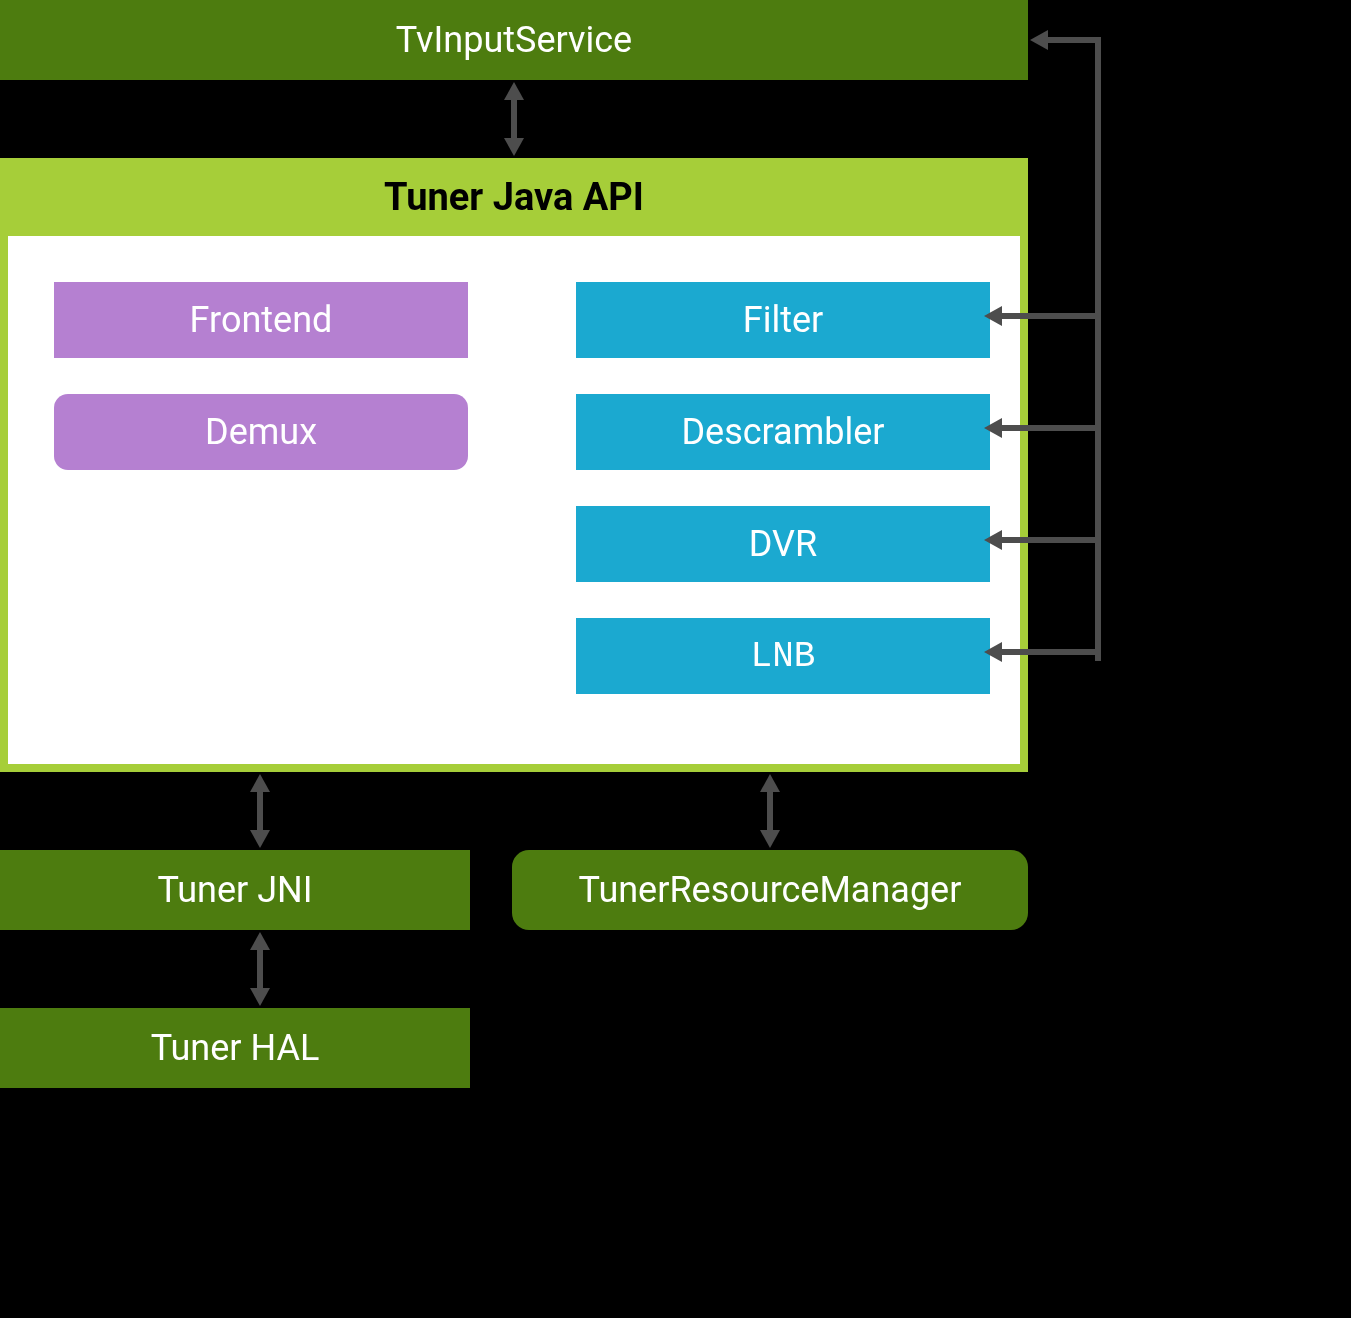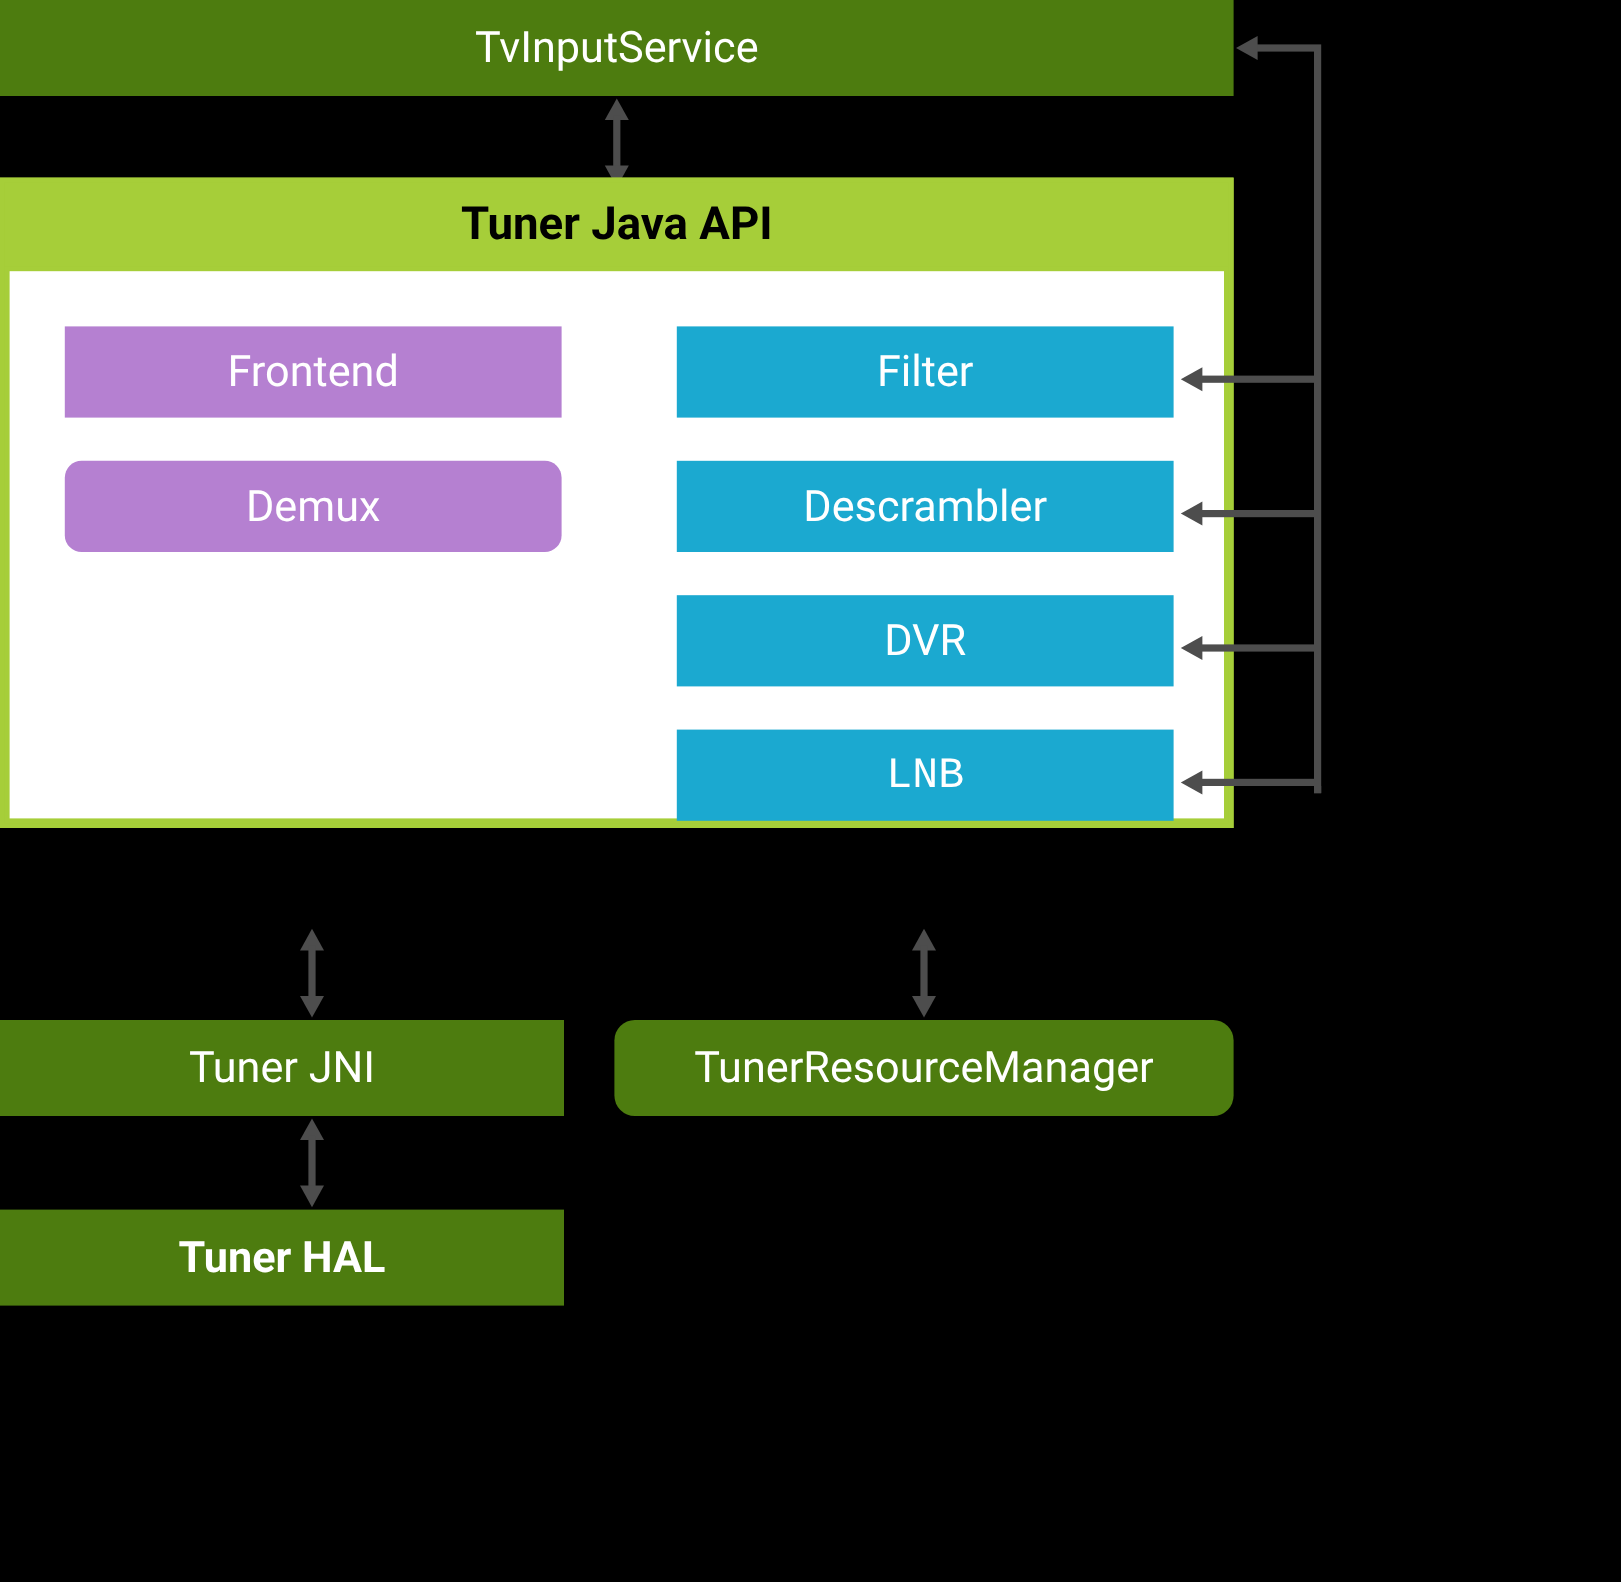--- a/index.html
+++ b/index.html
@@ -39,20 +39,21 @@
       justify-content: center;
     }
     .white-body {
       background: #fff;
     }
     .purple {
       background: #B580D1;
     }
     .blue {
       background: #1BA9D0;
+      margin-left: 12px;
     }
     .arrow-line {
       position: absolute;
       background: #4D4D4D;
     }
     .arrow-head {
       position: absolute;
       width: 0;
       height: 0;
     }
@@ -76,21 +77,21 @@
 <body>
 
 <div class="box orange" style="left:0; top:0; width:1028px; height:80px;">
   <span>TvInputService</span>
 </div>
 
 <div class="arrow-head arrow-up" style="left:504px; top:82px;"></div>
 <div class="arrow-line" style="left:511px; top:96px; width:6px; height:46px;"></div>
 <div class="arrow-head arrow-down" style="left:504px; top:138px;"></div>
 
-<div class="green-container" style="position:absolute; left:0; top:148px; width:1028px; height:542px;">
+<div class="green-container" style="position:absolute; left:0; top:158px; width:1028px; height:614px;">
   <div class="green-header" style="width:100%; height:70px;">
     <span>Tuner Java API</span>
   </div>
   <div class="white-body" style="position:absolute; left:4px; top:74px; right:4px; bottom:4px;">
 
     <div class="box purple" style="left:46px; top:46px; width:414px; height:76px;">
       <span>Frontend</span>
     </div>
     <div class="box purple" style="left:46px; top:158px; width:414px; height:76px;border-radius:14px;">
       <span>Demux</span>
@@ -143,15 +144,15 @@
 </div>
 
 <div class="box orange" style="left:512px; top:850px; width:516px; height:80px;border-radius:17px;">
   <span>TunerResourceManager</span>
 </div>
 
 <div class="arrow-head arrow-up" style="left:250px; top:932px;"></div>
 <div class="arrow-line" style="left:257px; top:946px; width:6px; height:46px;"></div>
 <div class="arrow-head arrow-down" style="left:250px; top:988px;"></div>
 
-<div class="box orange" style="left:0; top:1008px; width:470px; height:80px;font-weight:bold;">
+<div class="box orange" style="left:0; top:1008px; width:470px; height:80px;">
   <span>Tuner HAL</span>
 </div>
 
 </body></html>

